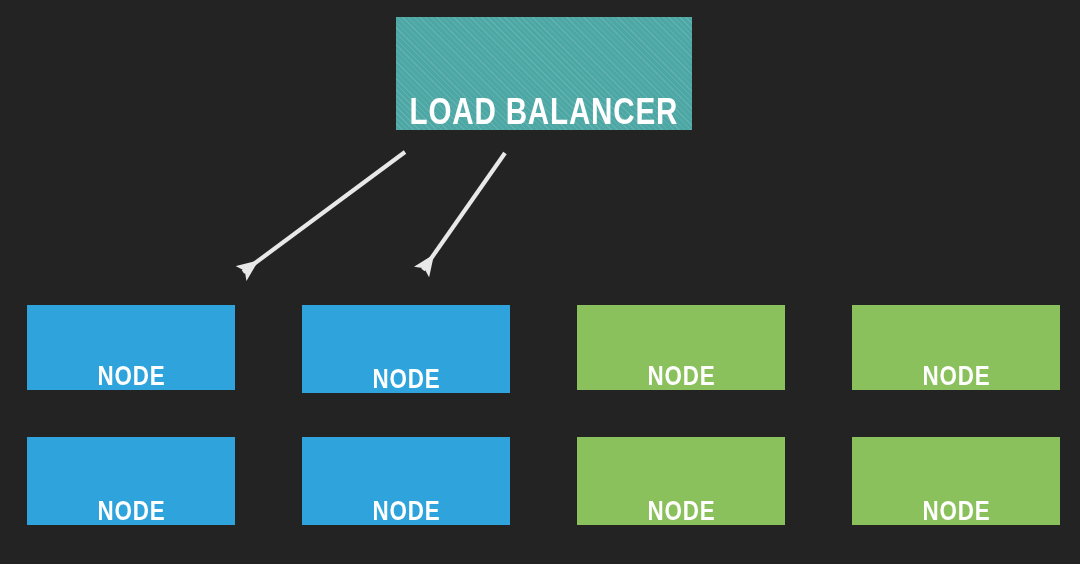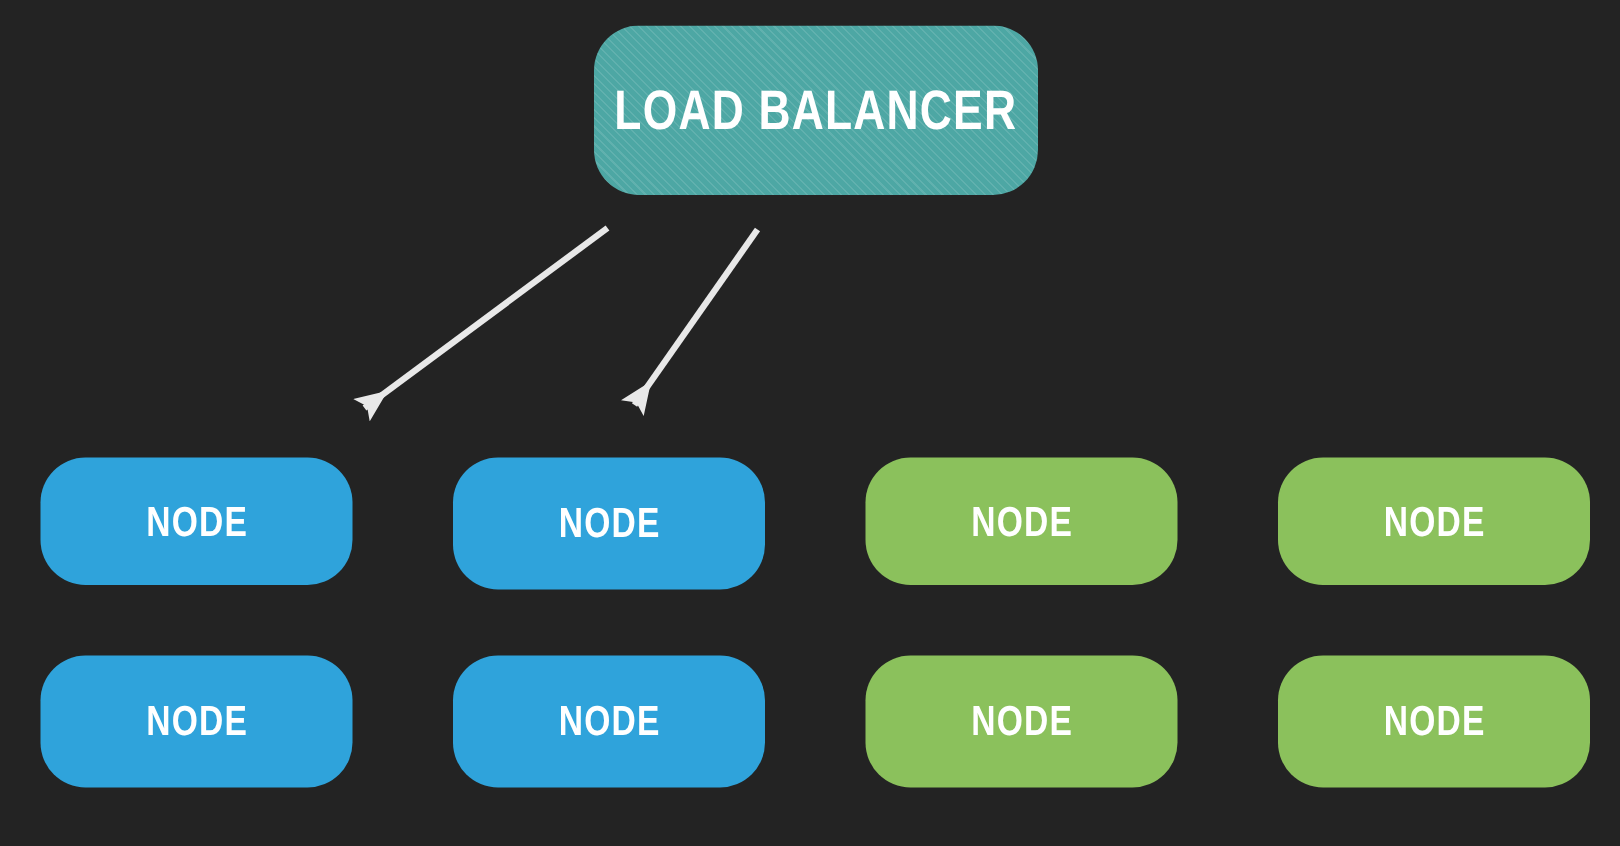--- a/index.html
+++ b/index.html
@@ -20,24 +20,23 @@
     position: relative;
     width: 1080px;
     height: 564px;
     background: #232323;
   }
 
   
   .box {
     position: absolute;
     display: flex;
-    align-items: center;
+    align-items: flex-end;
     justify-content: center;
     box-sizing: border-box;
-    border-radius: 30px;
   }
 
   .box-label {
     color: #ffffff;
     font-family: "Liberation Sans Narrow", "Liberation Sans", sans-serif;
     font-weight: bold;
     letter-spacing: 0.5px;
     text-transform: uppercase;
     transform: scaleX(0.80);
     transform-origin: center center;

